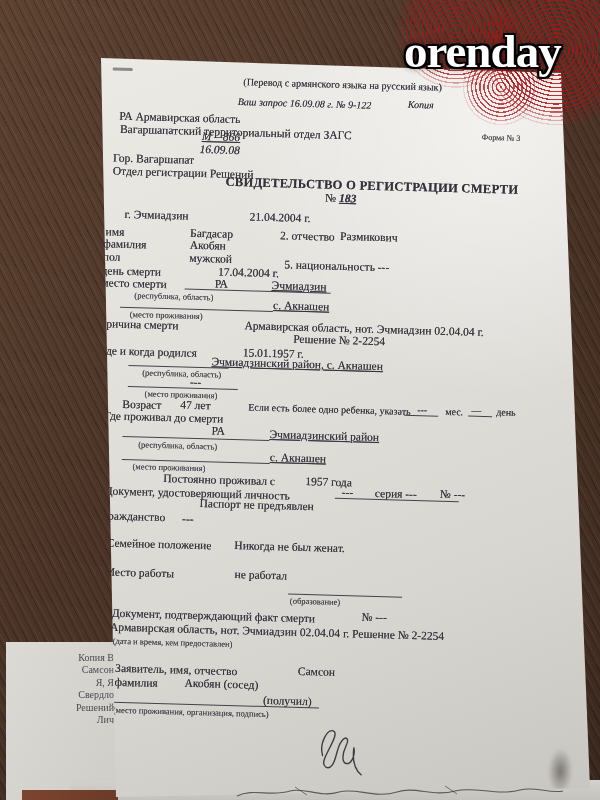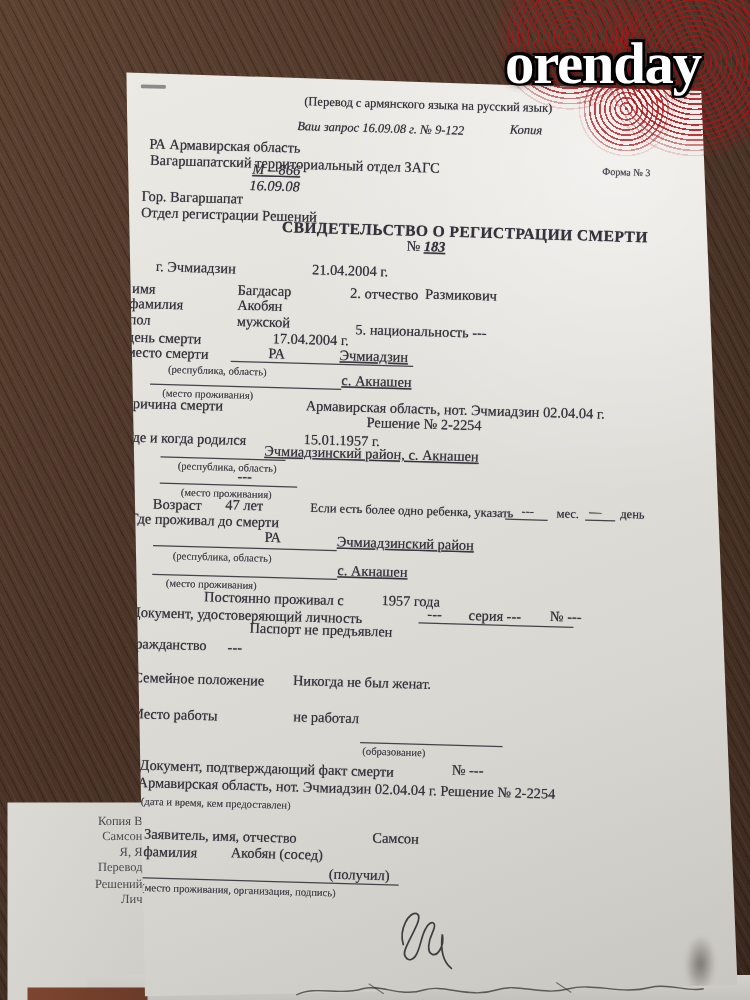--- a/index.html
+++ b/index.html
@@ -66,21 +66,21 @@
   }
   svg{position:absolute;overflow:visible;}
 </style>
 </head>
 <body>
 
 <div class="under-left">
   <div>Копия В</div>
   <div>Самсон</div>
   <div>Я,  Я</div>
-  <div>Перевод</div>
+  <div>Свердло</div>
   <div>Решений</div>
   <div>Лич</div>
 </div>
 
 <div class="under-bottom"></div>
 <svg style="left:235px;top:783px;z-index:1;" width="330" height="17" viewBox="0 0 330 17">
   <path d="M2,13 C18,5 36,14 55,8 C70,4 85,15 104,9 C120,4 140,16 162,9 C180,3 198,14 220,8 C240,3 262,13 285,7 C300,3 315,11 328,8" stroke="#343434" stroke-width="1.1" fill="none" opacity=".75"></path>
   <path d="M60,4 L72,12 M210,3 L222,11" stroke="#343434" stroke-width="1" fill="none" opacity=".6"></path>
 </svg>
 <div class="brown-obj"></div>

